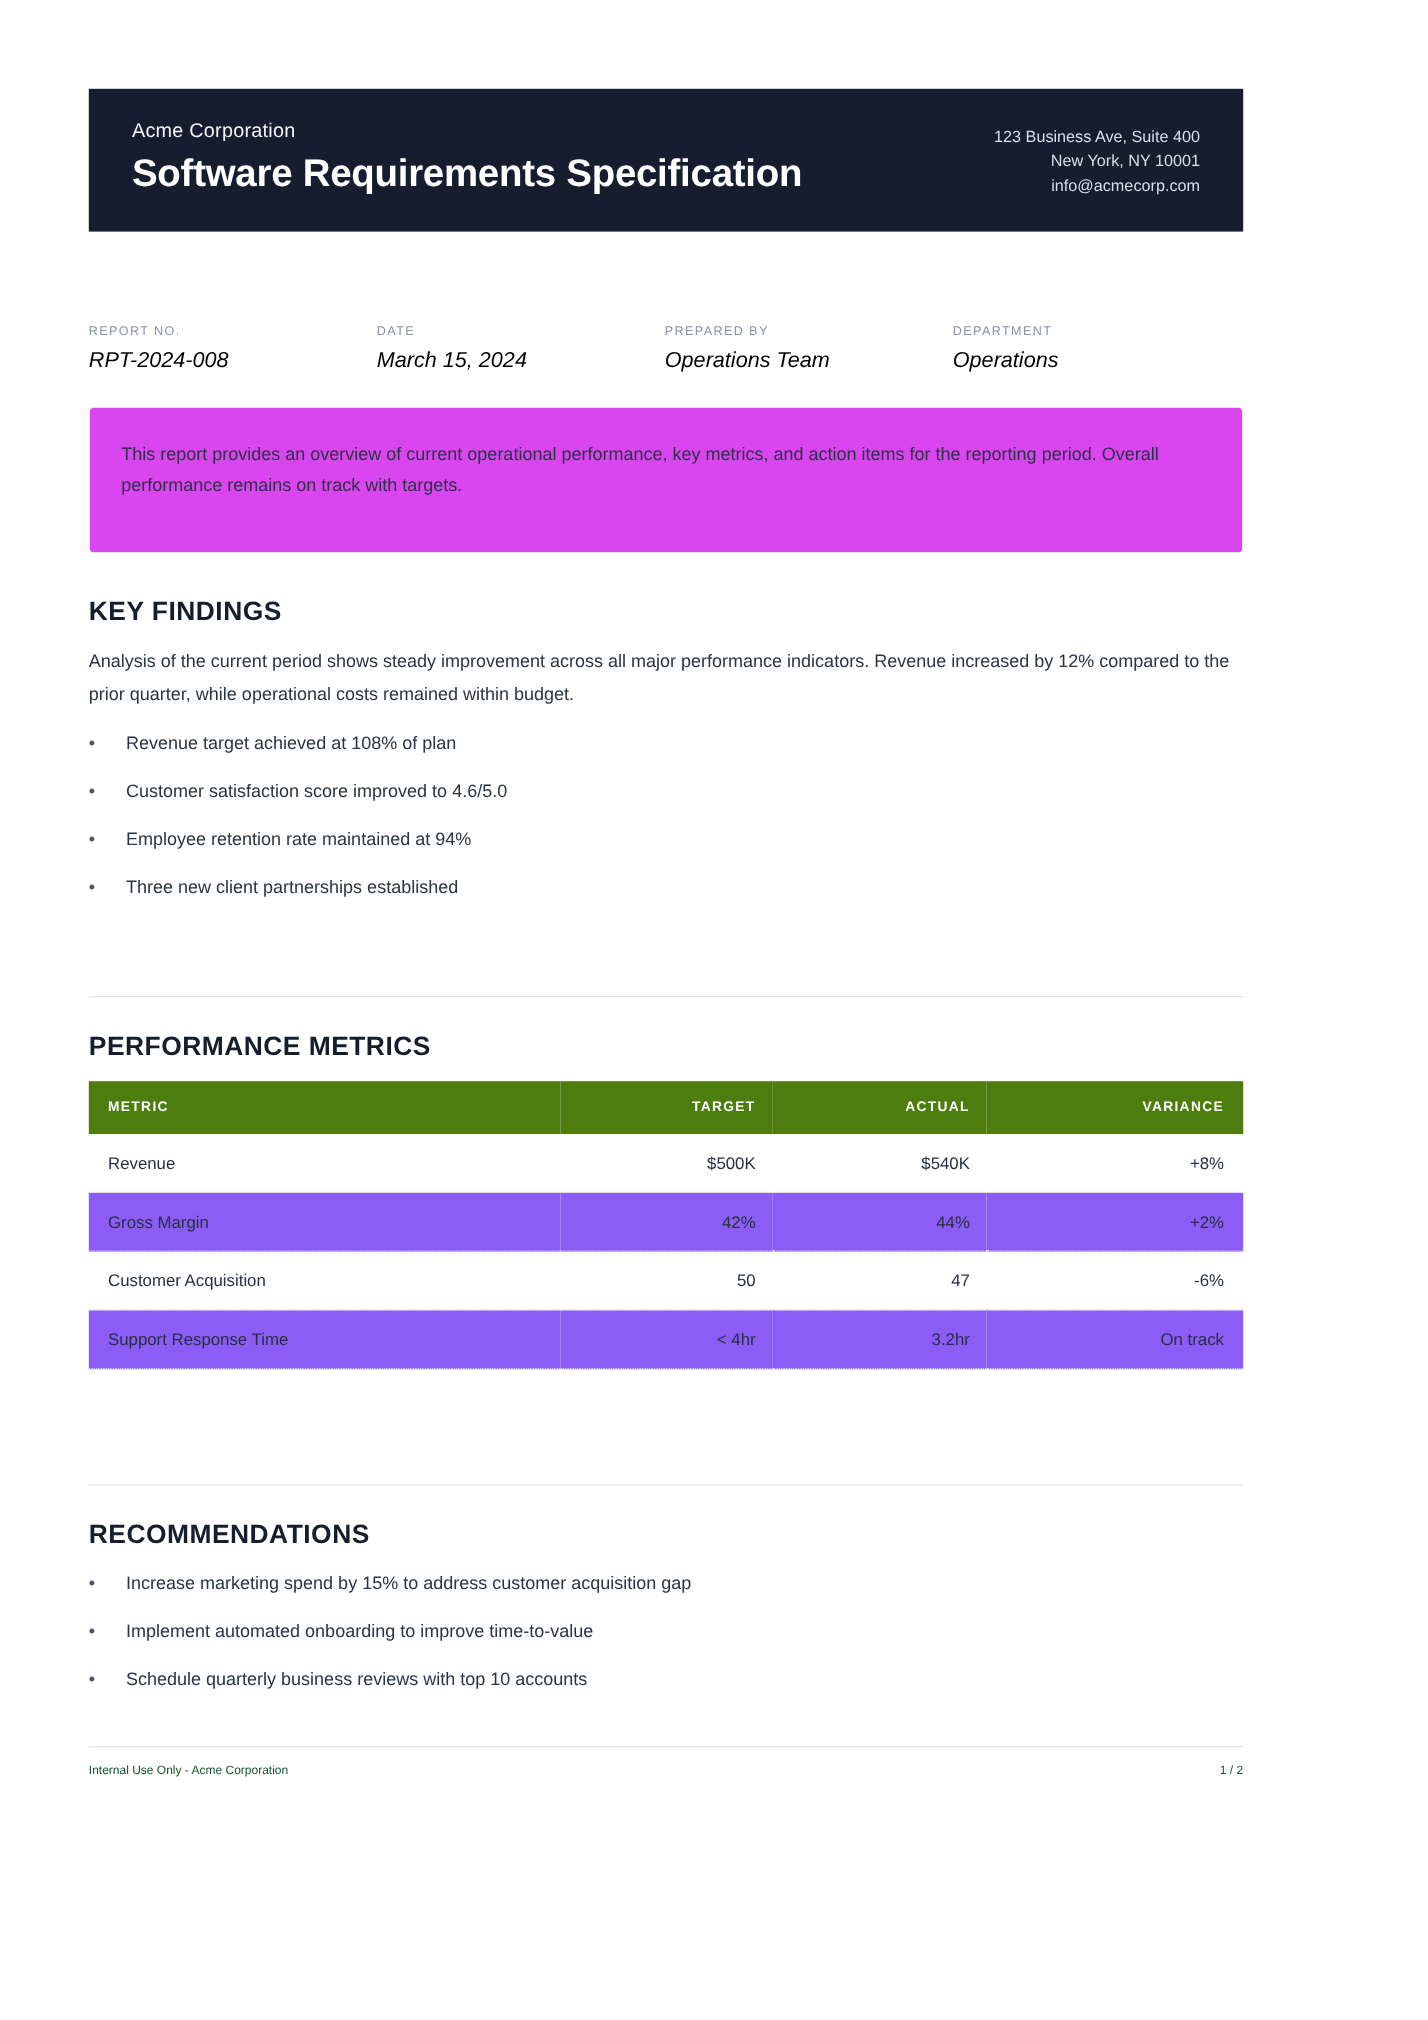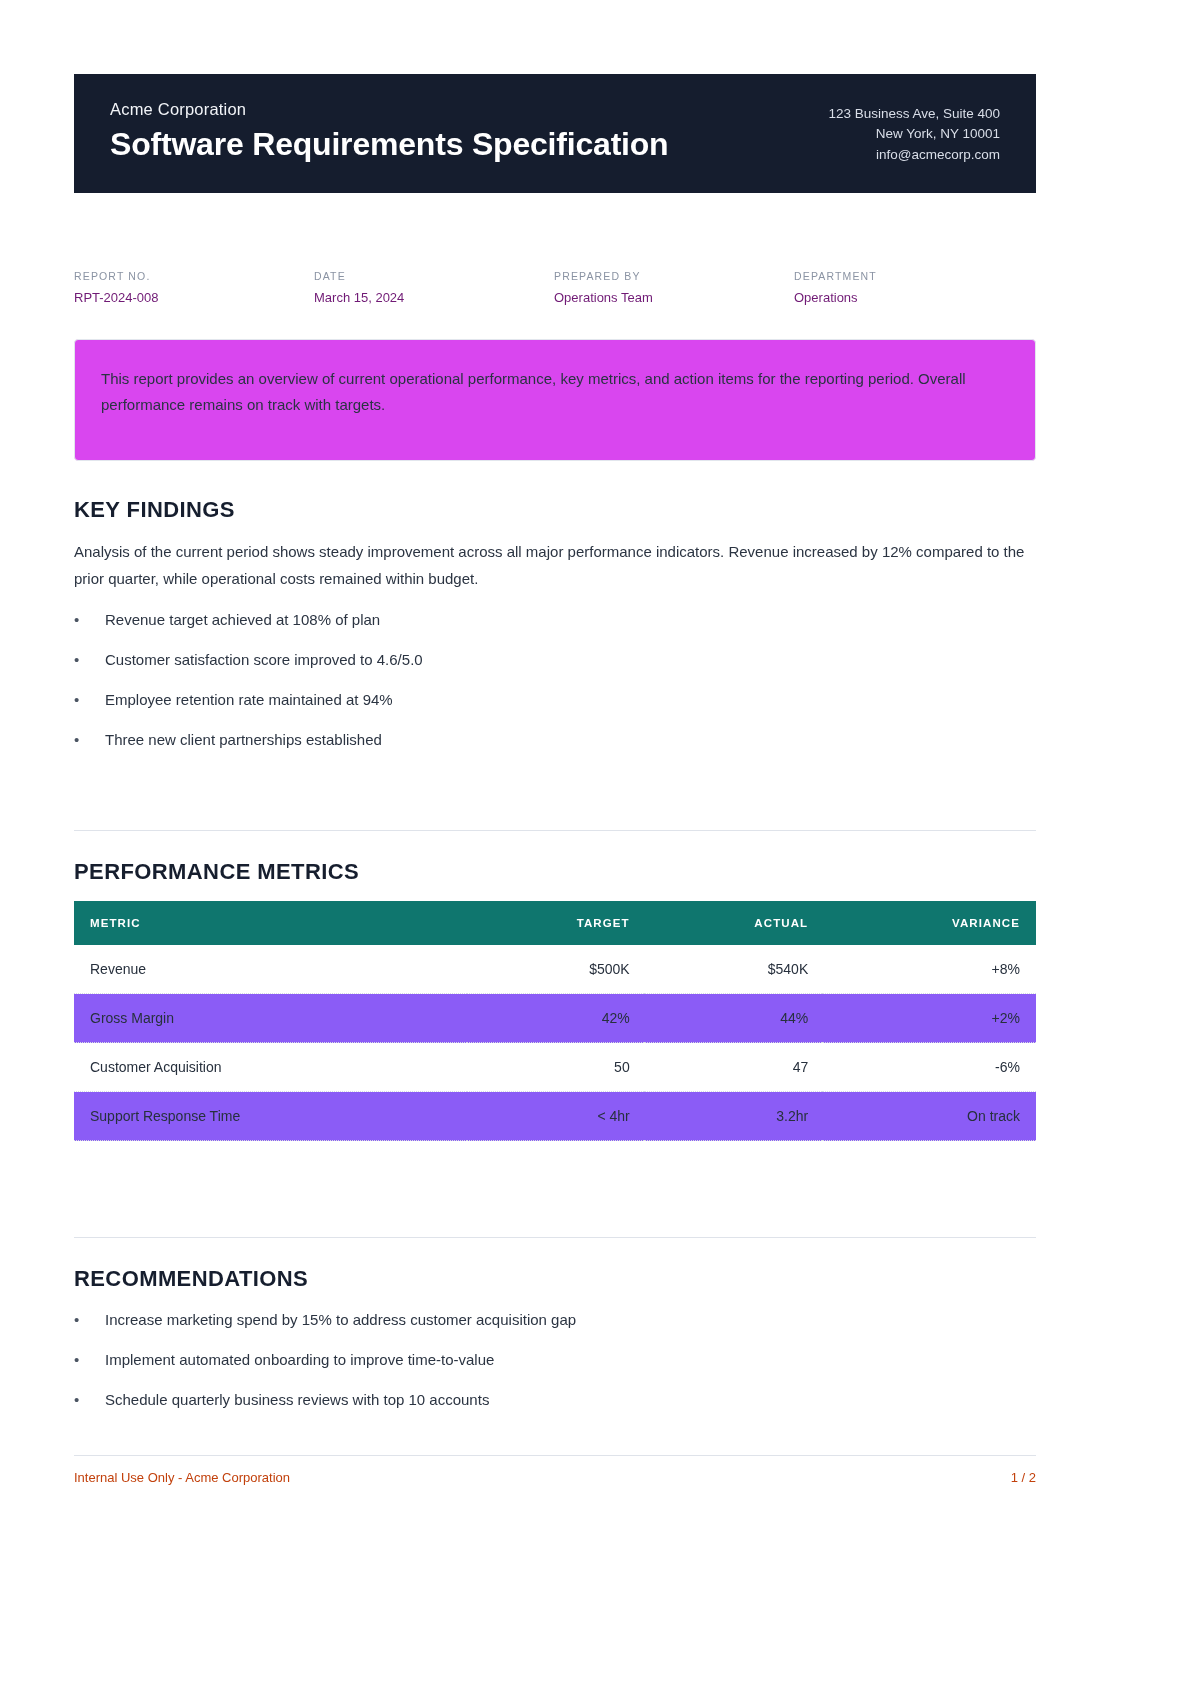--- a/index.html
+++ b/index.html
@@ -70,22 +70,23 @@
   }
   .meta-col { width: 240px; }
   .meta-label {
     font-size: 10.5px;
     letter-spacing: 1.15px;
     color: #8a93a3;
     text-transform: uppercase;
     margin-bottom: 8px;
   }
   .meta-value {
-    font-size: 13px;
-    color: #701a75;
+    font-size: 18px;
+    color: #000000;
+    font-style: italic;
   }
 
   
   .summary-box {
     position: absolute;
     left: 74px;
     top: 339px;
     width: 962px;
     min-height: 122px;
     box-sizing: border-box;
@@ -147,21 +148,21 @@
     margin: 0;
   }
 
   
   table.metrics {
     width: 100%;
     border-collapse: collapse;
     margin-top: 2px;
   }
   table.metrics thead th {
-    background: #0f766e;
+    background: #4d7c0f;
     color: #ffffff;
     font-size: 11.5px;
     letter-spacing: 1.1px;
     font-weight: bold;
     text-transform: uppercase;
     padding: 16px 14px;
     text-align: right;
     margin-top: 20px;
   }
   table.metrics thead th:first-child {
@@ -188,22 +189,22 @@
     position: absolute;
     left: 74px;
     top: 1455px;
     width: 962px;
   }
   .footer-inner {
     display: flex;
     justify-content: space-between;
     align-items: flex-start;
     padding-top: 14px;
-    font-size: 13px;
-    color: #c2410c;
+    font-size: 10px;
+    color: #14532d;
   }
 </style>
 </head>
 <body>
 
 <div class="page">
 
   <div class="doc-header">
     <div>
       <div class="org-name">Acme Corporation</div>

